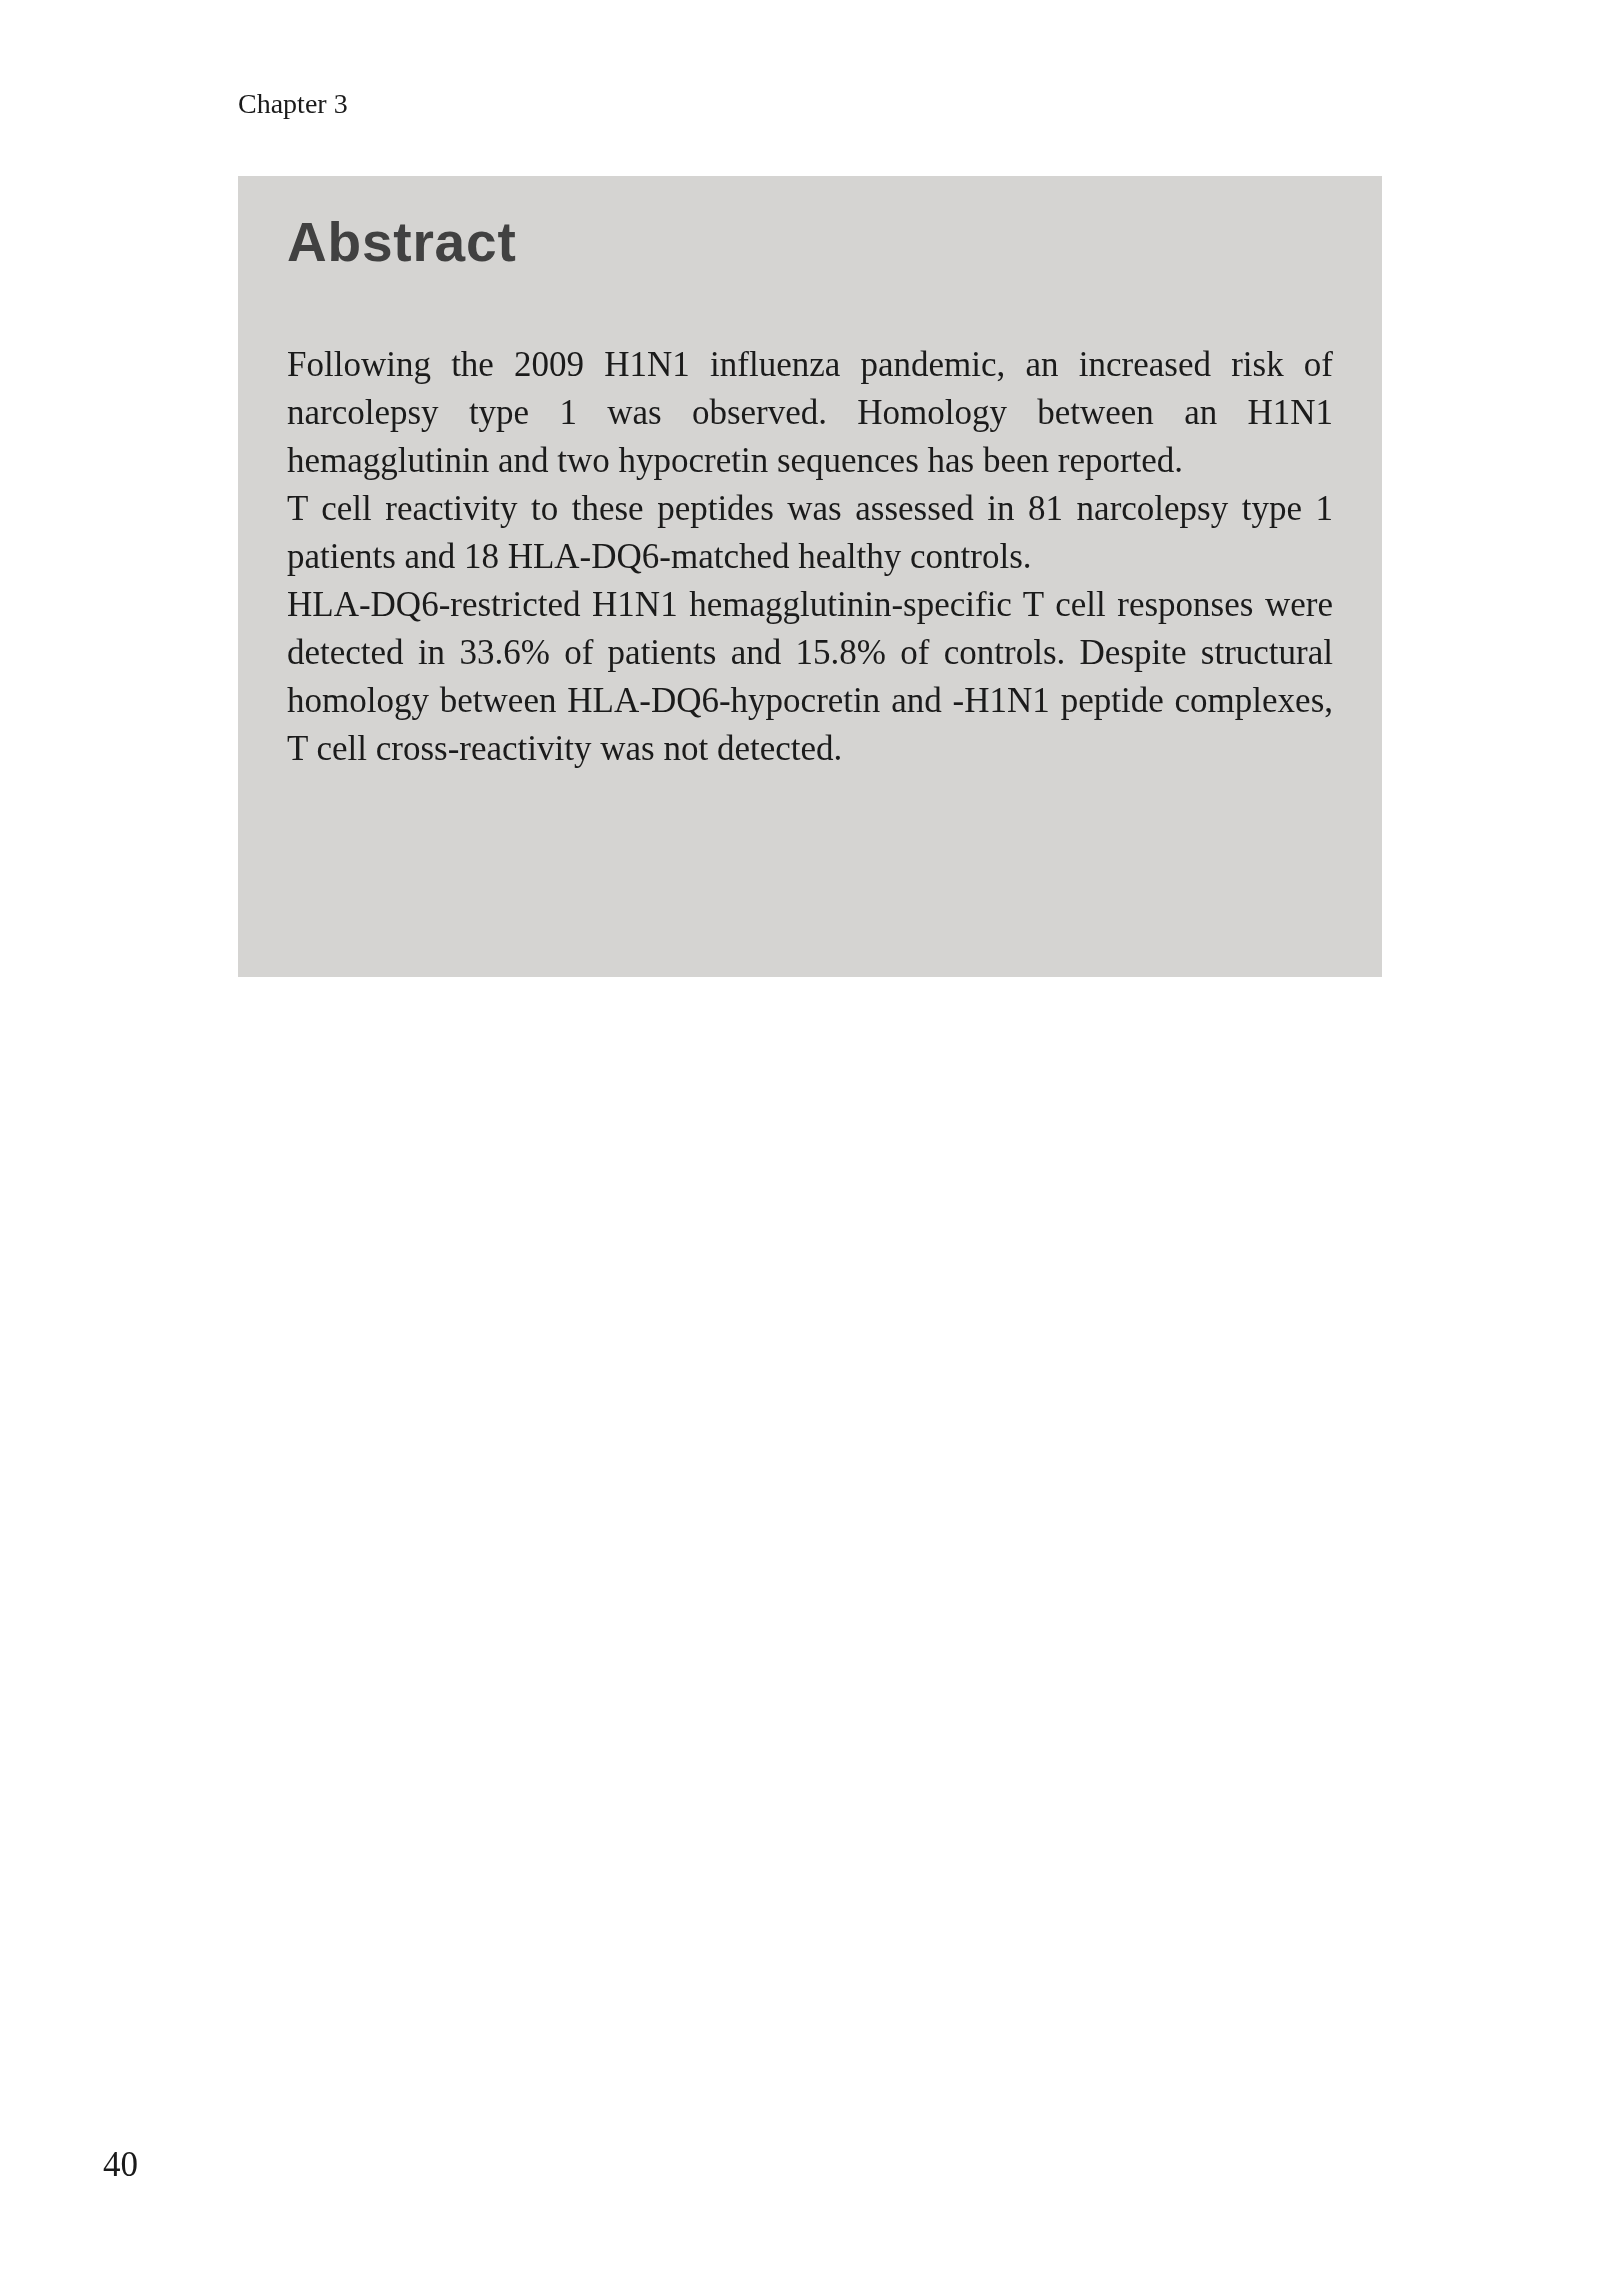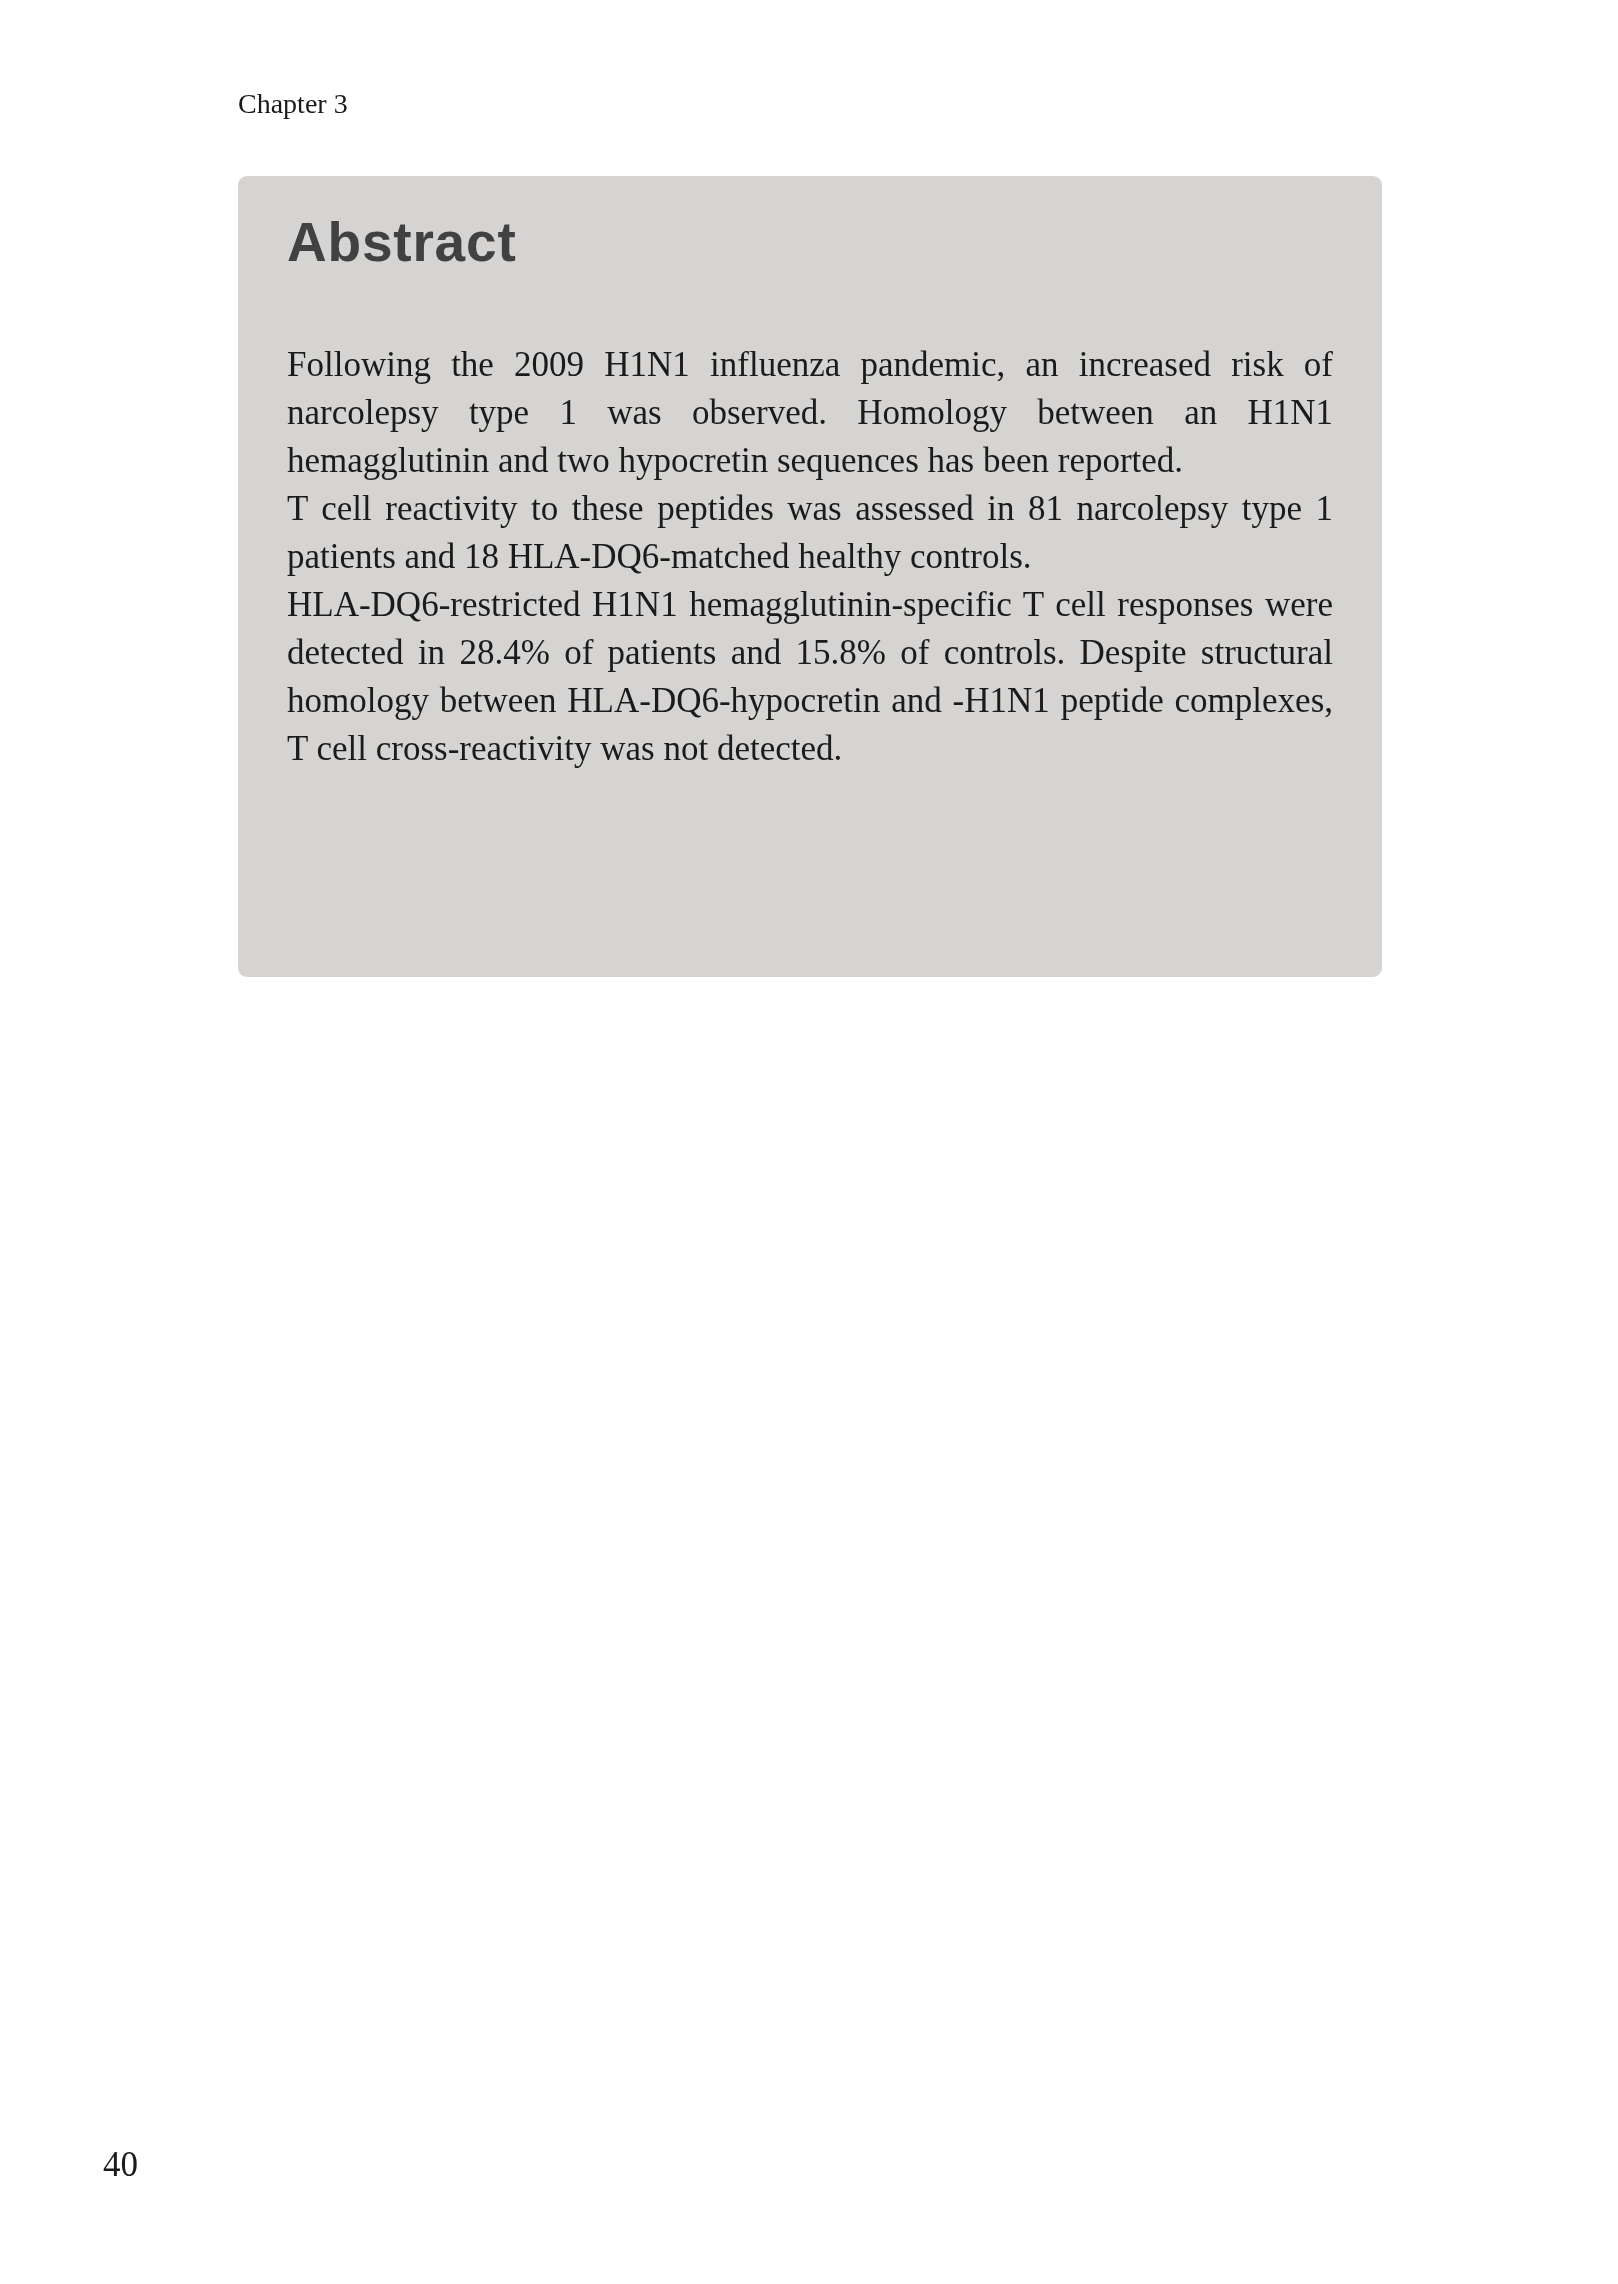--- a/index.html
+++ b/index.html
@@ -28,21 +28,20 @@
   }
   .abstract-box{
     position:absolute;
     left:238px;
     top:176px;
     width:1144px;
     height:801px;
     box-sizing:border-box;
     padding:35px 49px 0 49px;
     background:var(--box-background);
-    border-radius:9px;
   }
   .abstract-title{
     margin:0;
     font-family:"Liberation Sans", sans-serif;
     font-weight:700;
     font-size:55px;
     line-height:1.15;
     letter-spacing:0.8px;
     color:var(--title-color);
   }
@@ -74,19 +73,19 @@
 
   <div class="running-header">Chapter 3</div>
 
   <section class="abstract-box">
 
     <h1 class="abstract-title">Abstract</h1>
 
     <div class="abstract-body">
       <p>Following the 2009 H1N1 influenza pandemic, an increased risk of narcolepsy type 1 was observed. Homology between an H1N1 hemagglutinin and two hypocretin sequences has been reported.</p>
       <p>T cell reactivity to these peptides was assessed in 81 narcolepsy type 1 patients and 18 HLA-DQ6-matched healthy controls.</p>
-      <p>HLA-DQ6-restricted H1N1 hemagglutinin-specific T cell responses were detected in 28.4% of patients and 15.8% of controls. Despite structural homology between HLA-DQ6-hypocretin and -H1N1 peptide complexes, T cell cross-reactivity was not detected.</p>
+      <p>HLA-DQ6-restricted H1N1 hemagglutinin-specific T cell responses were detected in 33.6% of patients and 15.8% of controls. Despite structural homology between HLA-DQ6-hypocretin and -H1N1 peptide complexes, T cell cross-reactivity was not detected.</p>
     </div>
   </section>
 
   <div class="page-number">40</div>
 </div>
 
 
 </body></html>

